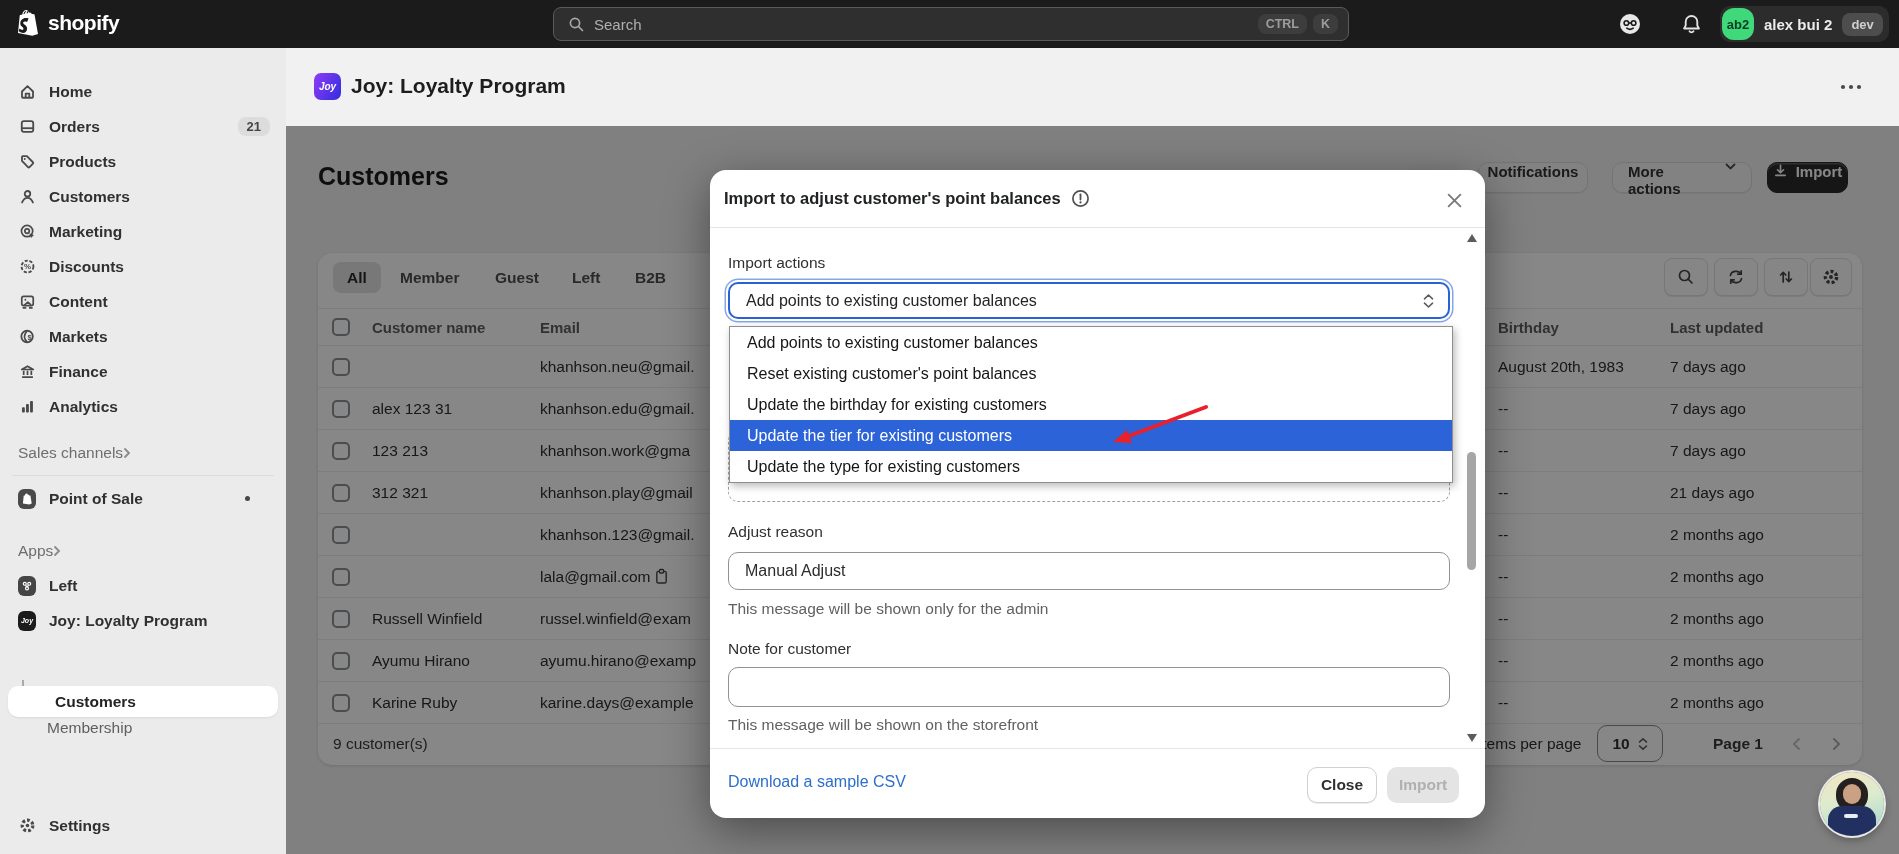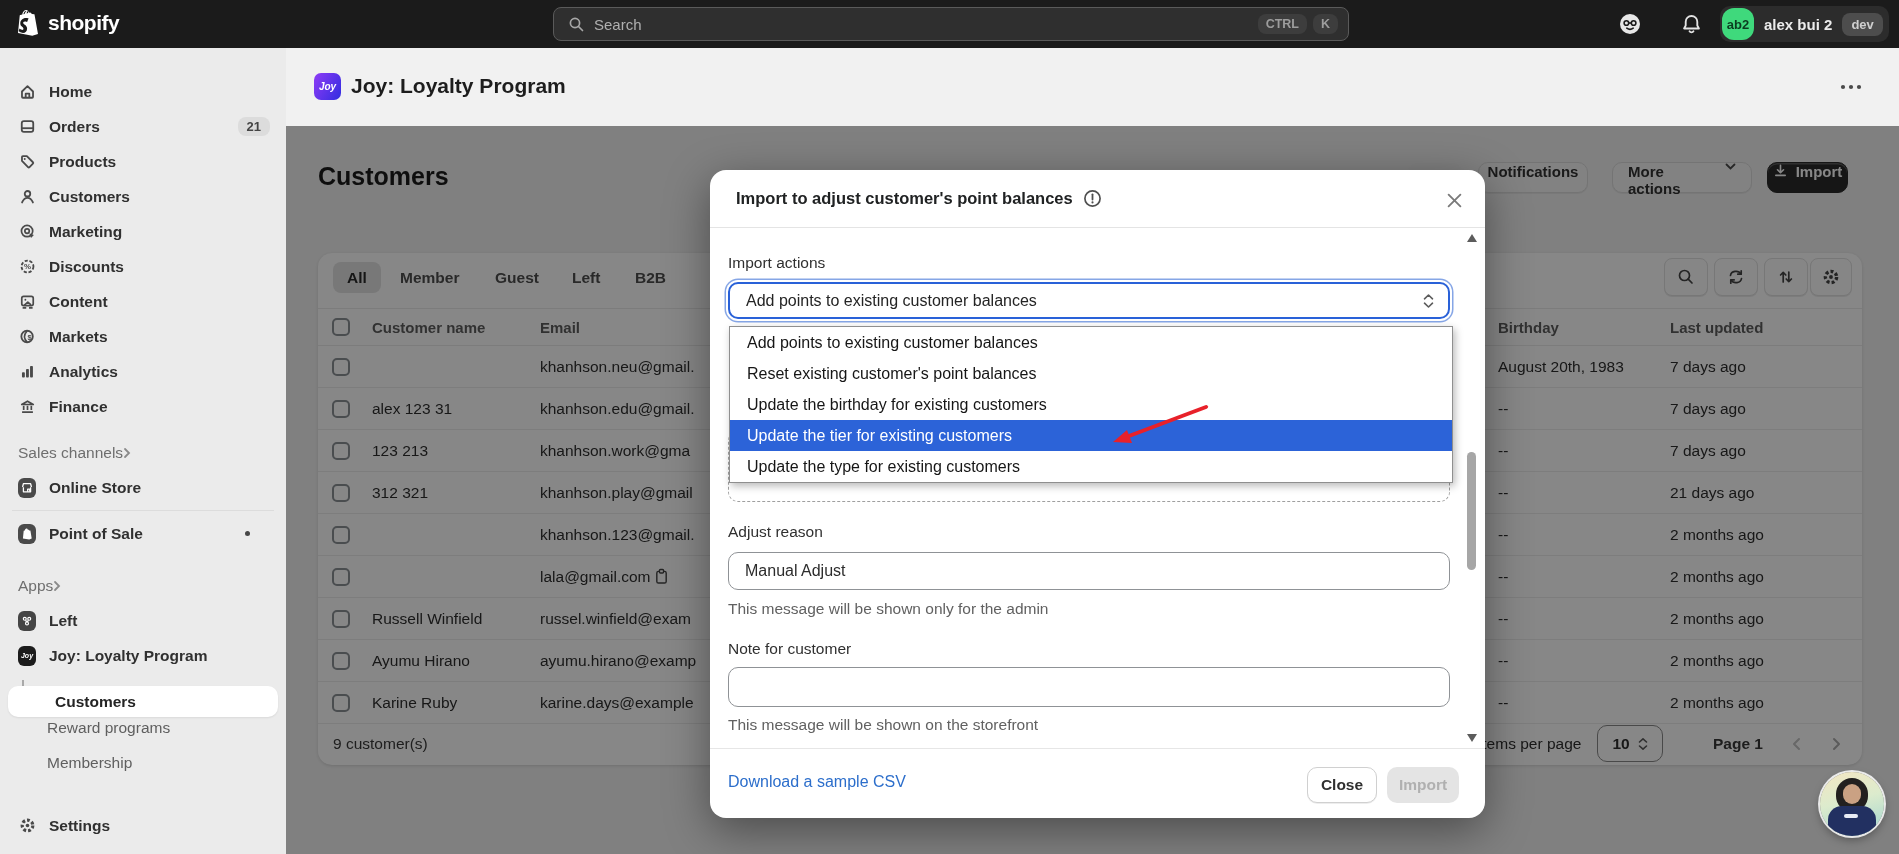--- a/index.html
+++ b/index.html
@@ -85,21 +85,21 @@
            font-size:15.5px;font-weight:600;color:#2f2f2f;cursor:pointer;background:#fff}
   .pagechev{position:absolute;top:50%;transform:translateY(-50%);cursor:pointer}
 
   
   .overlay{position:absolute;left:286px;top:126px;width:1613px;height:728px;background:rgba(0,0,0,.47);z-index:50}
 
   
   .modal{position:absolute;left:710px;top:170px;width:775px;height:648px;background:#fff;border-radius:16px;
          box-shadow:0 12px 45px rgba(0,0,0,.42);z-index:100}
   .m-header{position:relative;height:58px;border-bottom:1px solid #e4e4e4;display:flex;align-items:center;
-            padding-left:26px;gap:10px}
+            padding-left:14px;gap:10px}
   .m-title{font-size:16.5px;font-weight:700;color:#202223}
   .m-close{position:absolute;right:20px;top:19px;width:22px;height:22px;display:flex;align-items:center;
            justify-content:center;cursor:pointer}
   .m-label{position:absolute;left:18px;font-size:15.5px;color:#303030}
   .m-help{position:absolute;left:18px;font-size:15.5px;color:#616161}
   .m-select{position:absolute;left:18px;top:112px;width:722px;height:37px;border:2px solid #2961d8;
             border-radius:10px;background:#fff;box-shadow:0 0 0 2px #fff,0 0 0 3.5px #86a6e6;
             display:flex;align-items:center;justify-content:space-between;padding:0 14px 0 16px;
             font-size:16px;color:#242424;cursor:pointer}
   .m-popup{position:absolute;left:19px;top:156px;width:724px;background:#fff;border:1px solid #8f8f8f;
@@ -261,57 +261,45 @@
           <svg width="17" height="17" viewBox="0 0 16 16">
             <circle cx="7.6" cy="8" r="5.4" fill="none" stroke="#4a4a4a" stroke-width="1.7"></circle>
             <path d="M7.6 2.8c-3 3.3-3 7.2 0 10.4" fill="none" stroke="#4a4a4a" stroke-width="1.5"></path>
             <text x="10" y="11" font-size="7" font-weight="bold" fill="#4a4a4a" text-anchor="middle">$</text>
           </svg>
         </span>
       <span class="slabel">Markets</span>
     </div>
     <div class="srow">
       <span class="ic">
+          <svg width="17" height="17" viewBox="0 0 16 16" fill="none" stroke="#4a4a4a" stroke-width="1.6" stroke-linejoin="round">
+            <path d="M2.6 6.1 8 3l5.4 3.1Z"></path>
+            <path d="M4.4 7.2v4M8 7.2v4M11.6 7.2v4M2.9 13.2h10.2"></path>
+          </svg>
+        </span>
+      <span class="slabel">Finance</span>
+    </div>
+    <div class="srow">
+      <span class="ic">
           <svg width="17" height="17" viewBox="0 0 16 16" fill="#4a4a4a">
             <rect x="2.8" y="8.6" width="2.7" height="5" rx=".8"></rect>
             <rect x="6.6" y="5.6" width="2.7" height="8" rx=".8"></rect>
             <rect x="10.4" y="2.8" width="2.7" height="10.8" rx=".8"></rect>
           </svg>
         </span>
       <span class="slabel">Analytics</span>
-    </div>
-    <div class="srow">
-      <span class="ic">
-          <svg width="17" height="17" viewBox="0 0 16 16" fill="none" stroke="#4a4a4a" stroke-width="1.6" stroke-linejoin="round">
-            <path d="M2.6 6.1 8 3l5.4 3.1Z"></path>
-            <path d="M4.4 7.2v4M8 7.2v4M11.6 7.2v4M2.9 13.2h10.2"></path>
-          </svg>
-        </span>
-      <span class="slabel">Finance</span>
     </div>
 
     <div class="ssec" style="margin-top:11px">
       <span>Sales channels</span>
       <span>
           <svg width="8" height="12" viewBox="0 0 8 12" fill="none" stroke="#8a8a8a" stroke-width="1.8" stroke-linecap="round">
             <path d="M2 2l4 4-4 4"></path>
           </svg>
         </span>
-    </div>
-    <div class="srow">
-      <span class="ic">
-          <span class="appsq" style="background:#4a4a4a">
-            <svg width="12" height="12" viewBox="0 0 14 14" fill="none" stroke="#fff" stroke-width="1.5" stroke-linejoin="round">
-              <path d="M2.8 6v5.4h8.4V6"></path>
-              <path d="M1.8 5.8 2.8 2h8.4l1 3.8"></path>
-              <path d="M7.8 11.4V8.2h2.4v3.2"></path>
-            </svg>
-          </span>
-        </span>
-      <span class="slabel">Online Store</span>
     </div>
 
     <div class="sdivider"></div>
 
     <div class="srow">
       <span class="ic">
           <span class="appsq" style="background:#4a4a4a">
             <svg width="11" height="12" viewBox="0 0 12 13" fill="#fff">
               <path d="M9.2 2.9c0-.1-.1-.2-.2-.2l-1.1-.1-.8-.8c-.1-.1-.2-.1-.3 0l-.4.1C6.1 1.2 5.6.6 4.9.6 3.8.6 3.2 2 3 2.7l-.9.3c-.3.1-.3.1-.3.4L1 11.3l6.9 1.3 2.7-1.2L9.2 2.9z"></path>
             </svg>

